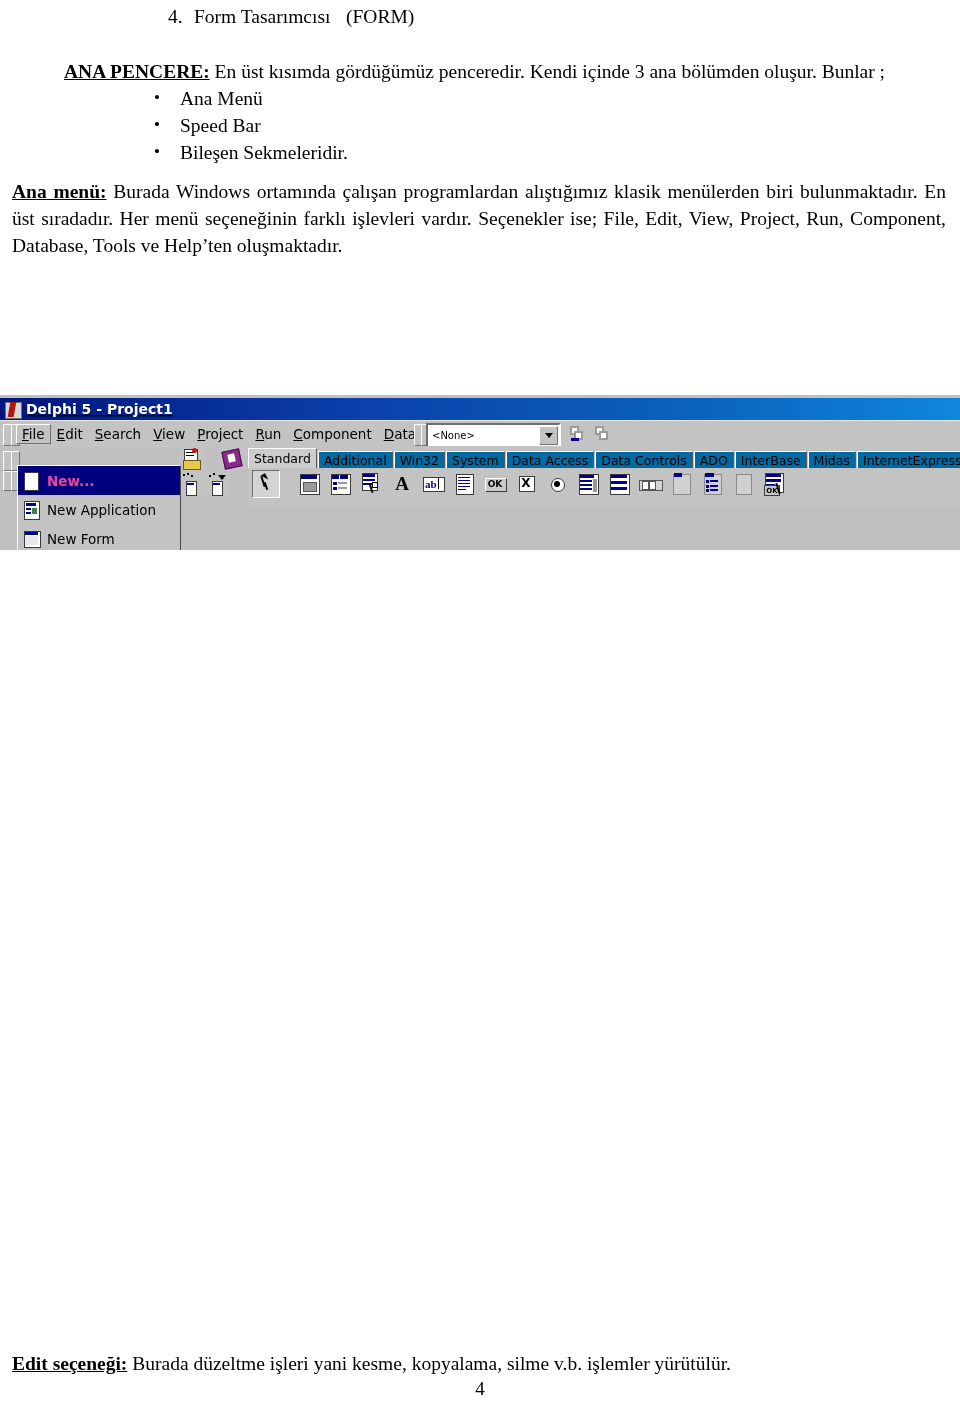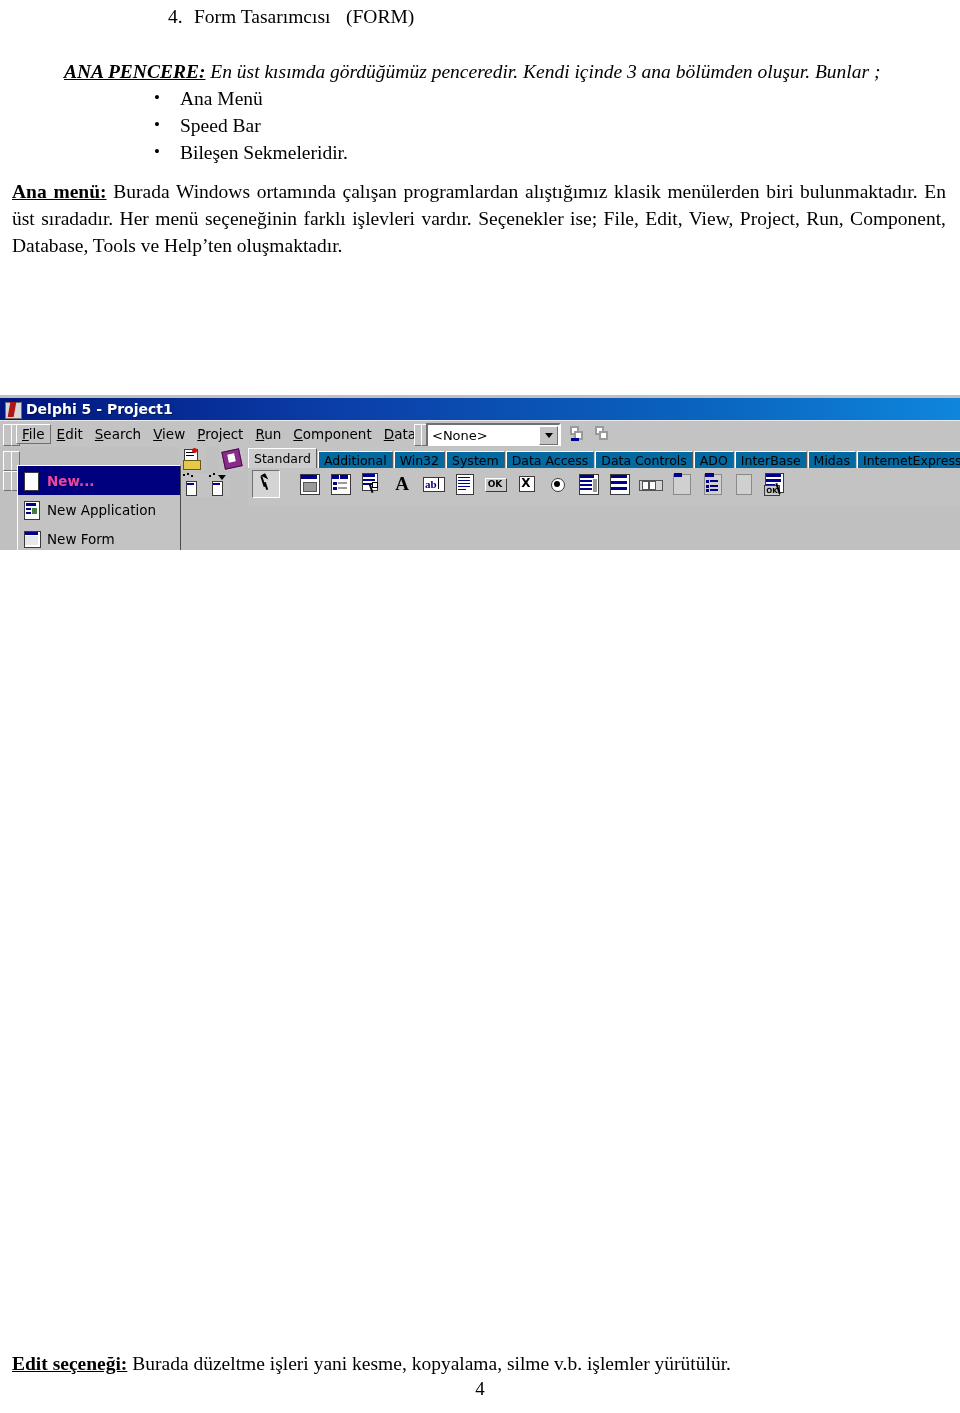--- a/index.html
+++ b/index.html
@@ -38,21 +38,21 @@
   .numrow .paren { display: inline-block; }
 
   .para {
     font-size: 19.5px;
     line-height: 27px;
     margin: 0;
     padding: 0 14px 0 12px;
     text-align: left;
   }
   .para.justify { text-align: justify; }
-  .indent-first { text-indent: 52px; font-style: italic; }
+  .indent-first { text-indent: 52px; }
   .bold-ul { font-weight: bold; text-decoration: underline; }
 
   ul.bullets {
     margin: 0;
     padding: 0;
     list-style: none;
   }
   ul.bullets li {
     font-size: 19.5px;
     line-height: 27px;
@@ -85,20 +85,21 @@
   }
   .titlebar {
     position: absolute;
     left: 0; top: 3px;
     width: 960px; height: 22px;
     background: linear-gradient(to right, #00157d 0%, #0b3ea8 35%, #0a66c0 75%, #0f86dc 100%);
     display: flex;
     align-items: center;
     padding-left: 4px;
     box-sizing: border-box;
+    text-decoration: underline;
   }
   .titlebar .tb-icon {
     width: 17px; height: 17px;
     margin-right: 5px;
     position: relative;
     flex: 0 0 auto;
   }
   .tb-icon .glyph-bg {
     position: absolute; left: 1px; top: 1px;
     width: 15px; height: 15px;
@@ -165,21 +166,21 @@
     width: 131px; height: 21px;
     background: #ffffff;
     border-left: 2px solid #707070;
     border-top: 2px solid #707070;
     border-right: 2px solid #ffffff;
     border-bottom: 2px solid #ffffff;
     display: flex;
     align-items: center;
   }
   .combobox-wrap .cb-text {
-    font-size: 13px;
+    font-size: 10px;
     padding-left: 4px;
     flex: 1 1 auto;
     color: #000;
   }
   .combobox-wrap .cb-btn {
     width: 17px; height: 17px;
     margin-right: 1px;
     background: #c3c3c3;
     border-left: 1px solid #ffffff;
     border-top: 1px solid #ffffff;

